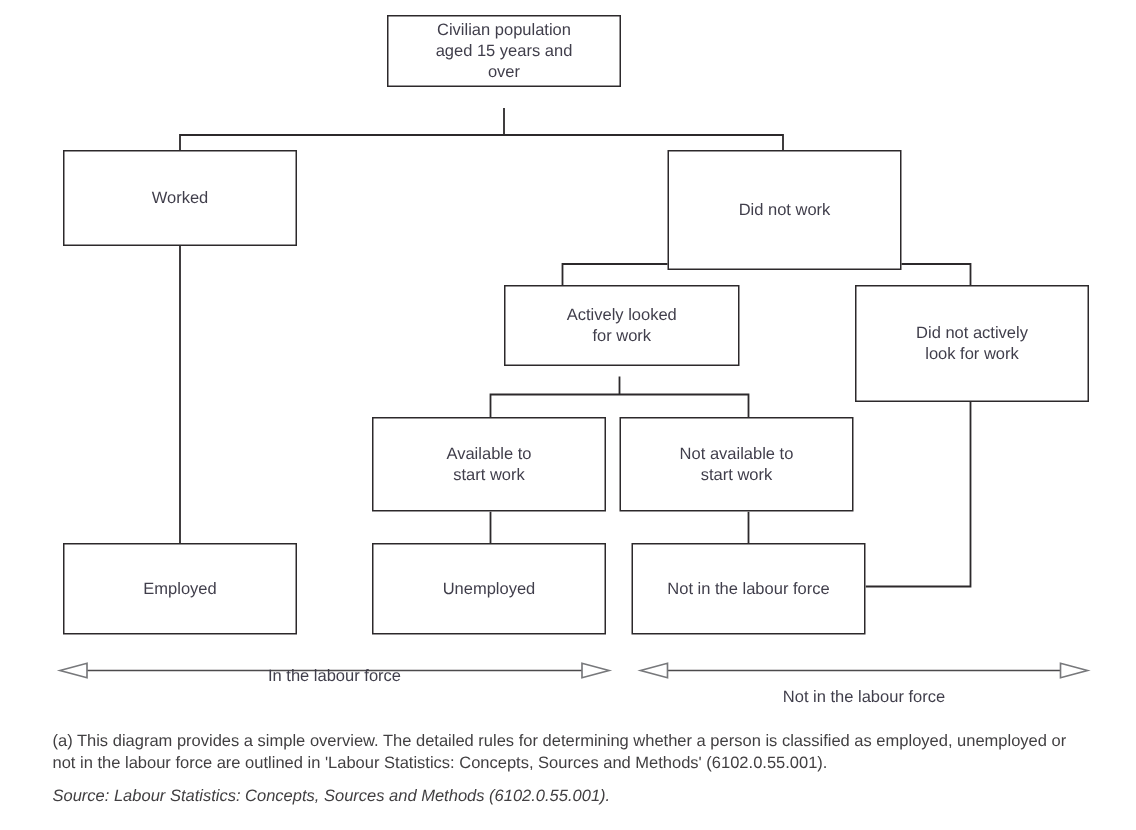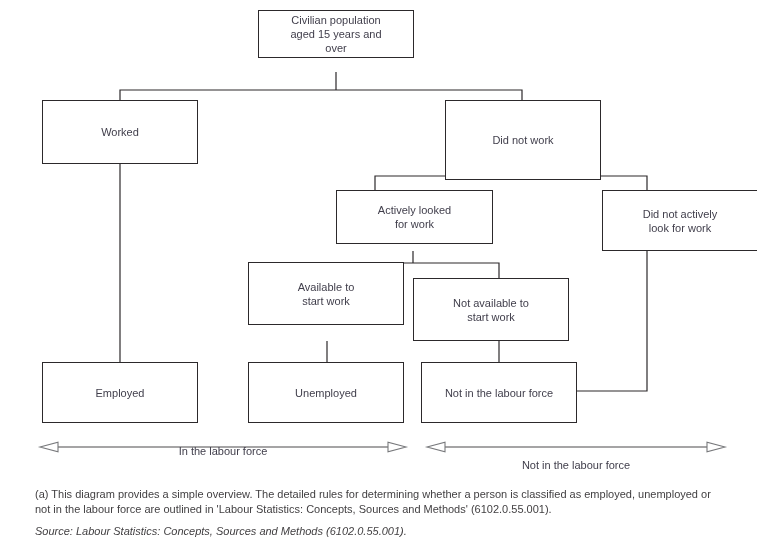--- a/index.html
+++ b/index.html
@@ -111,24 +111,24 @@
 aged 15 years and
 over</div>
 
   <div class="node" style="left:42px;  top:100px; width:156px; height:64px;">Worked</div>
 
   <div class="node" style="left:445px; top:100px; width:156px; height:80px;">Did not work</div>
 
   <div class="node" style="left:336px; top:190px; width:157px; height:54px;">Actively looked
 for work</div>
 
-  <div class="node" style="left:570px; top:190px; width:156px; height:61px;margin-left:32px;">Did not actively
+  <div class="node" style="left:570px; top:190px; width:156px; height:78px;">Did not actively
 look for work</div>
 
-  <div class="node" style="left:248px; top:262px; width:156px; height:63px;">Available to
+  <div class="node" style="left:248px; top:278px; width:156px; height:63px;">Available to
 start work</div>
 
   <div class="node" style="left:413px; top:278px; width:156px; height:63px;">Not available to
 start work</div>
 
   <div class="node" style="left:42px;  top:362px; width:156px; height:61px;">Employed</div>
 
   <div class="node" style="left:248px; top:362px; width:156px; height:61px;">Unemployed</div>
 
   <div class="node" style="left:421px; top:362px; width:156px; height:61px;">Not in the labour force</div>

